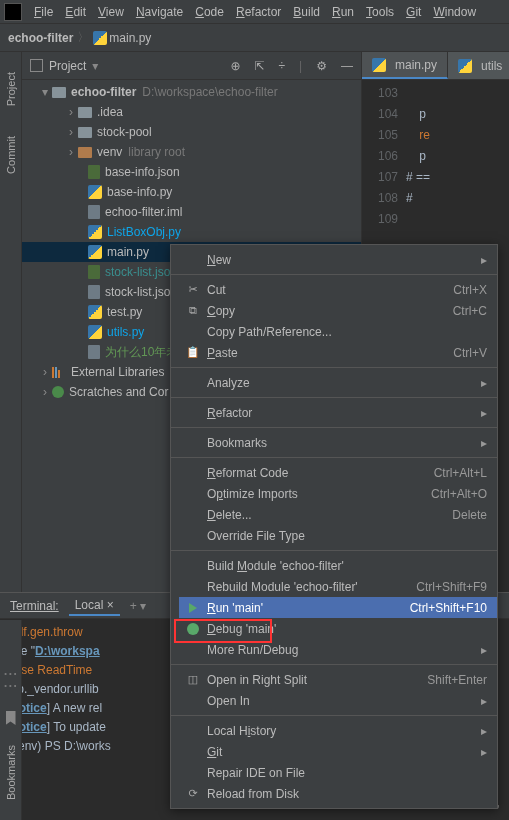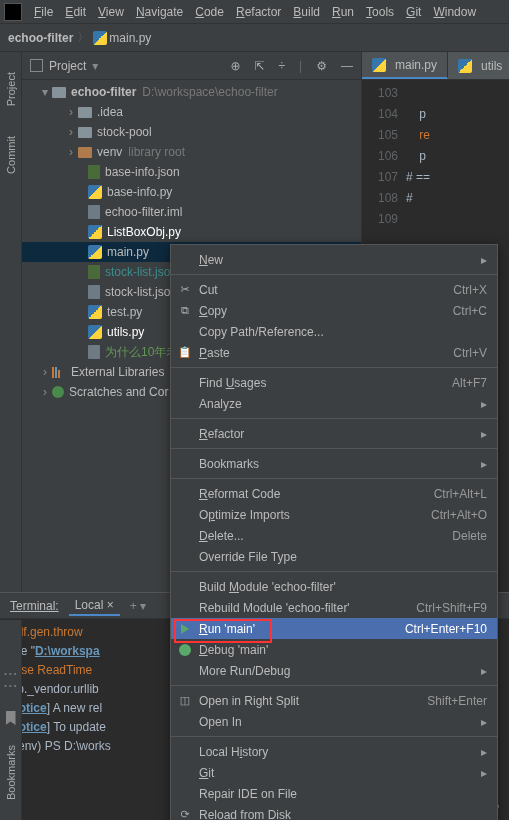--- a/index.html
+++ b/index.html
@@ -32,21 +32,21 @@
     .file-icon { width: 12px; height: 14px; background: #6e7b85; border-radius: 1px; margin-right: 5px; display: inline-block; }
     .json-icon { width: 12px; height: 14px; background: #4a6a3a; border-radius: 1px; margin-right: 5px; display: inline-block; }
     .lib-icon { width: 14px; height: 11px; margin-right: 5px; display: inline-flex; gap: 1px; }
     .lib-icon span { width: 2px; background: #cc7832; }
     .lib-icon span:nth-child(2) { background: #6897bb; }
     .lib-icon span:nth-child(3) { background: #cc7832; height: 8px; align-self: flex-end; }
     .scratch-icon { width: 12px; height: 12px; background: #4a8a4a; border-radius: 50%; margin-right: 5px; display: inline-block; }
     .tree-label { color: #bbbbbb; }
     .tree-label.bold { font-weight: bold; }
     .tree-path { color: #787878; margin-left: 6px; }
-    .tree-label.highlight { color: #ffffff; }
+    .tree-label.highlight { color: #0ea5e9; }
     .tree-label.green { color: #629755; }
     .tree-label.teal { color: #3a8f8f; }
     .py-icon { width: 14px; height: 14px; margin-right: 5px; display: inline-block; background: linear-gradient(135deg, #3776ab 50%, #ffd43b 50%); border-radius: 2px; }
     .editor-area { flex: 1; background: #2b2b2b; display: flex; flex-direction: column; overflow: hidden; }
     .editor-tabs { height: 28px; display: flex; background: #3c3f41; border-bottom: 1px solid #323232; }
     .tab { padding: 0 10px; display: flex; align-items: center; gap: 4px; background: #515658; border-right: 1px solid #323232; }
     .tab.active { background: #4e5254; border-bottom: 2px solid #4a88c7; }
     .gutter { width: 44px; text-align: right; padding-right: 8px; color: #606366; font-family: Consolas, monospace; font-size: 12px; line-height: 21px; padding-top: 3px; }
     .editor-body { display: flex; flex: 1; font-family: Consolas, monospace; font-size: 12px; }
     .code { flex: 1; line-height: 21px; padding-top: 3px; color: #a9b7c6; white-space: pre; }
@@ -54,21 +54,21 @@
     .code-line { height: 21px; }
     .terminal-area { border-top: 1px solid #555; }
     .terminal-header { height: 26px; background: #3c3f41; display: flex; align-items: center; padding: 0 10px; gap: 10px; border-bottom: 1px solid #323232; }
     .term-tab { padding: 2px 6px; color: #bbbbbb; }
     .term-tab.active { border-bottom: 2px solid #4a88c7; }
     .terminal-body { background: #2b2b2b; font-family: Consolas, monospace; font-size: 12px; line-height: 19px; padding: 4px 8px; height: 175px; overflow: hidden; }
     .t-orange { color: #cc7832; }
     .t-blue { color: #6897bb; text-decoration: underline; font-weight: bold; }
     .t-plain { color: #a9b7c6; }
     .context-menu { position: absolute; left: 170px; top: 244px; width: 328px; background: #3c3f41; border: 1px solid #555; box-shadow: 0 2px 10px rgba(0,0,0,0.5); z-index: 100; padding: 4px 0; }
-    .menu-item { height: 21px; display: flex; align-items: center; padding: 0 10px 0 28px; position: relative; }
+    .menu-item { height: 21px; display: flex; align-items: center; padding: 0 10px 0 28px; position: relative; margin-left: 8px; }
     .menu-item.hovered { background: #4b6eaf; color: #fff; }
     .menu-item .shortcut { margin-left: auto; color: #999; }
     .menu-item.hovered .shortcut { color: #fff; }
     .menu-sep { height: 1px; background: #555; margin: 4px 0; }
     .menu-arrow { margin-left: auto; color: #999; }
     .menu-icon { position: absolute; left: 6px; width: 16px; height: 16px; display: flex; align-items: center; justify-content: center; }
     .run-triangle { width: 0; height: 0; border-left: 8px solid #59a869; border-top: 5px solid transparent; border-bottom: 5px solid transparent; }
     .debug-icon { width: 12px; height: 12px; background: #59a869; border-radius: 50%; }
     .scissors { font-size: 11px; color: #aaa; }
     .red-box { position: absolute; left: 174px; top: 619px; width: 98px; height: 24px; border: 2px solid #ff3333; pointer-events: none; z-index: 200; }
@@ -274,24 +274,20 @@
     <div class="menu-item">
       <span>Copy Path/Reference...</span>
     </div>
     <div class="menu-item">
       <span class="menu-icon scissors">📋</span>
       <span><u>P</u>aste</span>
       <span class="shortcut">Ctrl+V</span>
     </div>
     <div class="menu-sep"></div>
     <div class="menu-item">
-      <span>Find <u>U</u>sages</span>
-      <span class="shortcut">Alt+F7</span>
-    </div>
-    <div class="menu-item">
       <span>Analyze</span>
       <span class="menu-arrow">▸</span>
     </div>
     <div class="menu-sep"></div>
     <div class="menu-item">
       <span><u>R</u>efactor</span>
       <span class="menu-arrow">▸</span>
     </div>
     <div class="menu-sep"></div>
     <div class="menu-item">
@@ -320,21 +316,21 @@
     </div>
     <div class="menu-item">
       <span>Rebuild Module 'echoo-filter'</span>
       <span class="shortcut">Ctrl+Shift+F9</span>
     </div>
     <div class="menu-item hovered">
       <span class="menu-icon">
         <span class="run-triangle"></span>
       </span>
       <span><u>R</u>un 'main'</span>
-      <span class="shortcut">Ctrl+Enter+F10</span>
+      <span class="shortcut">Ctrl+Shift+F10</span>
     </div>
     <div class="menu-item">
       <span class="menu-icon">
         <span class="debug-icon"></span>
       </span>
       <span><u>D</u>ebug 'main'</span>
     </div>
     <div class="menu-item">
       <span>More Run/Debug</span>
       <span class="menu-arrow">▸</span>

